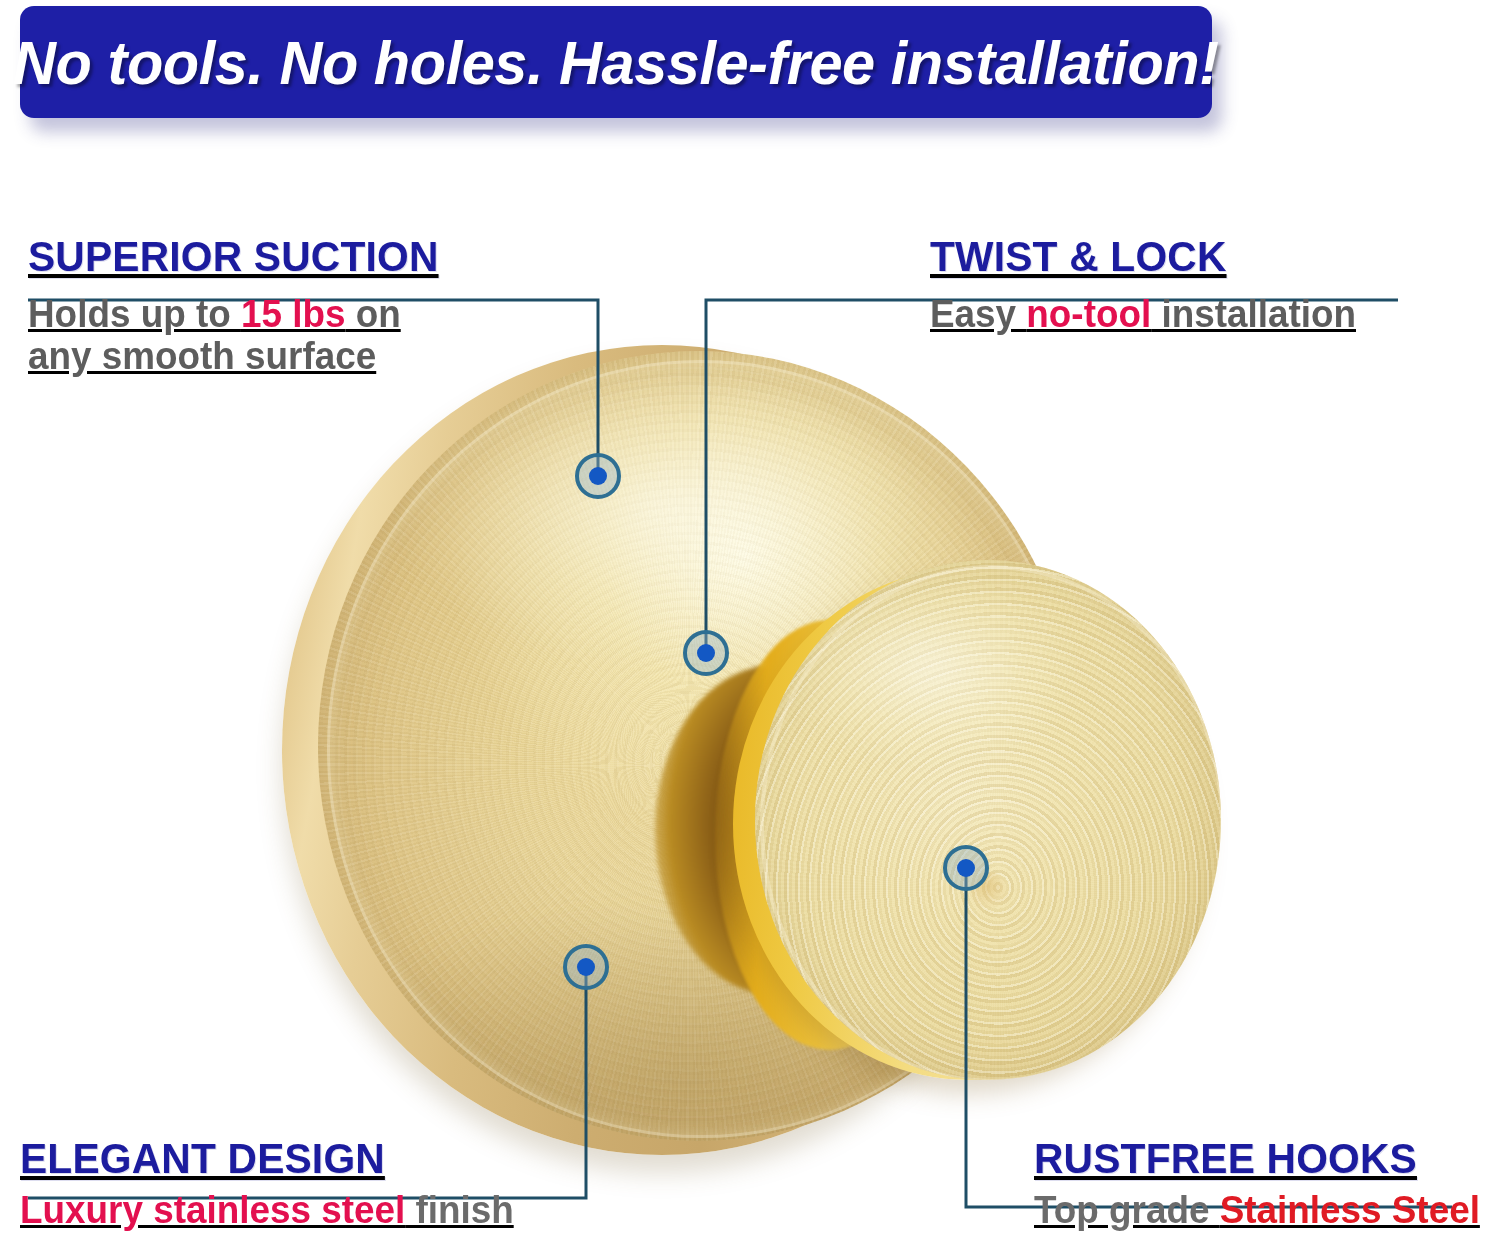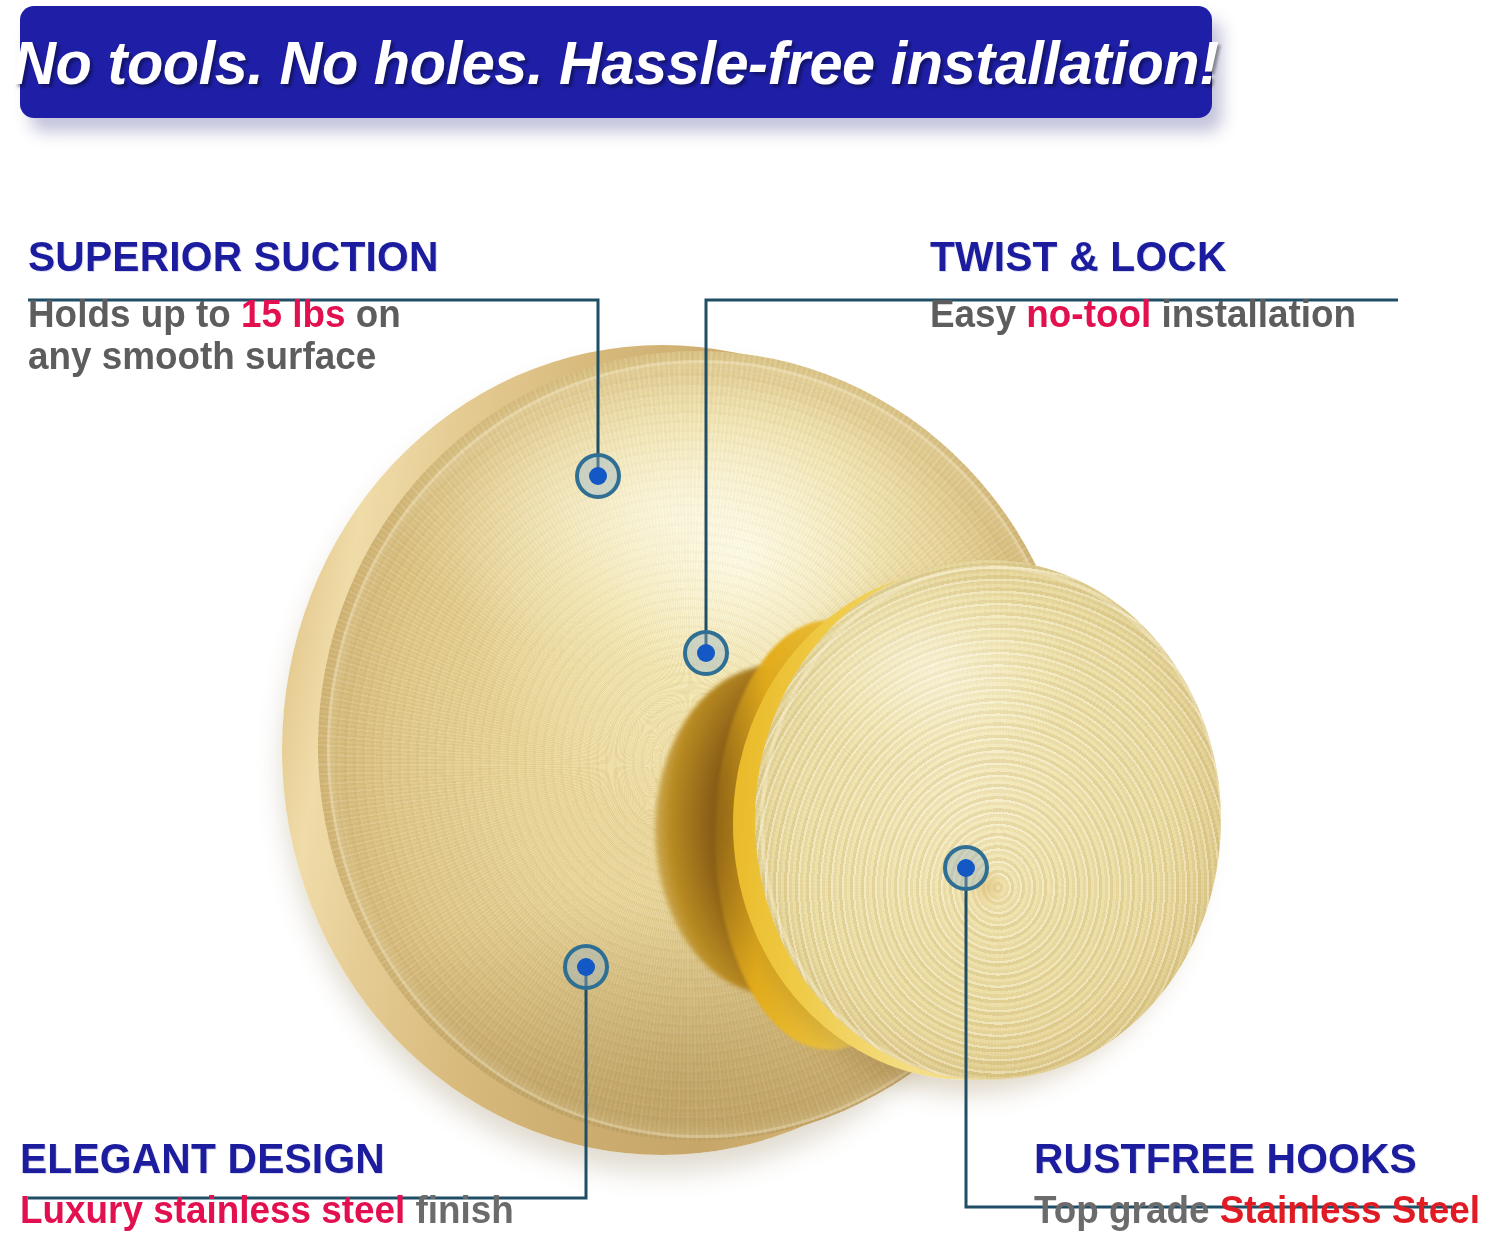--- a/index.html
+++ b/index.html
@@ -218,21 +218,21 @@
     background:radial-gradient(ellipse at 45% 40%,
       rgba(220,186,110,.55) 0%,
       rgba(236,214,156,.3) 55%,
       rgba(240,224,172,0) 100%);
   }
 
   
   .leaders{position:absolute;left:0;top:0;width:1500px;height:1260px;z-index:20;pointer-events:none;}
 
   
-  .callout{position:absolute;z-index:30;}
+  .callout{position:absolute;z-index:30;text-decoration:underline;}
   .c-title{
     color:#1c1c9e;
     font-size:42px;
     font-weight:700;
     letter-spacing:.2px;
     line-height:1.02;
     white-space:nowrap;
     text-shadow:1px 1px 0 rgba(120,120,190,.25);
     transform:scaleX(.97);
     transform-origin:left center;

